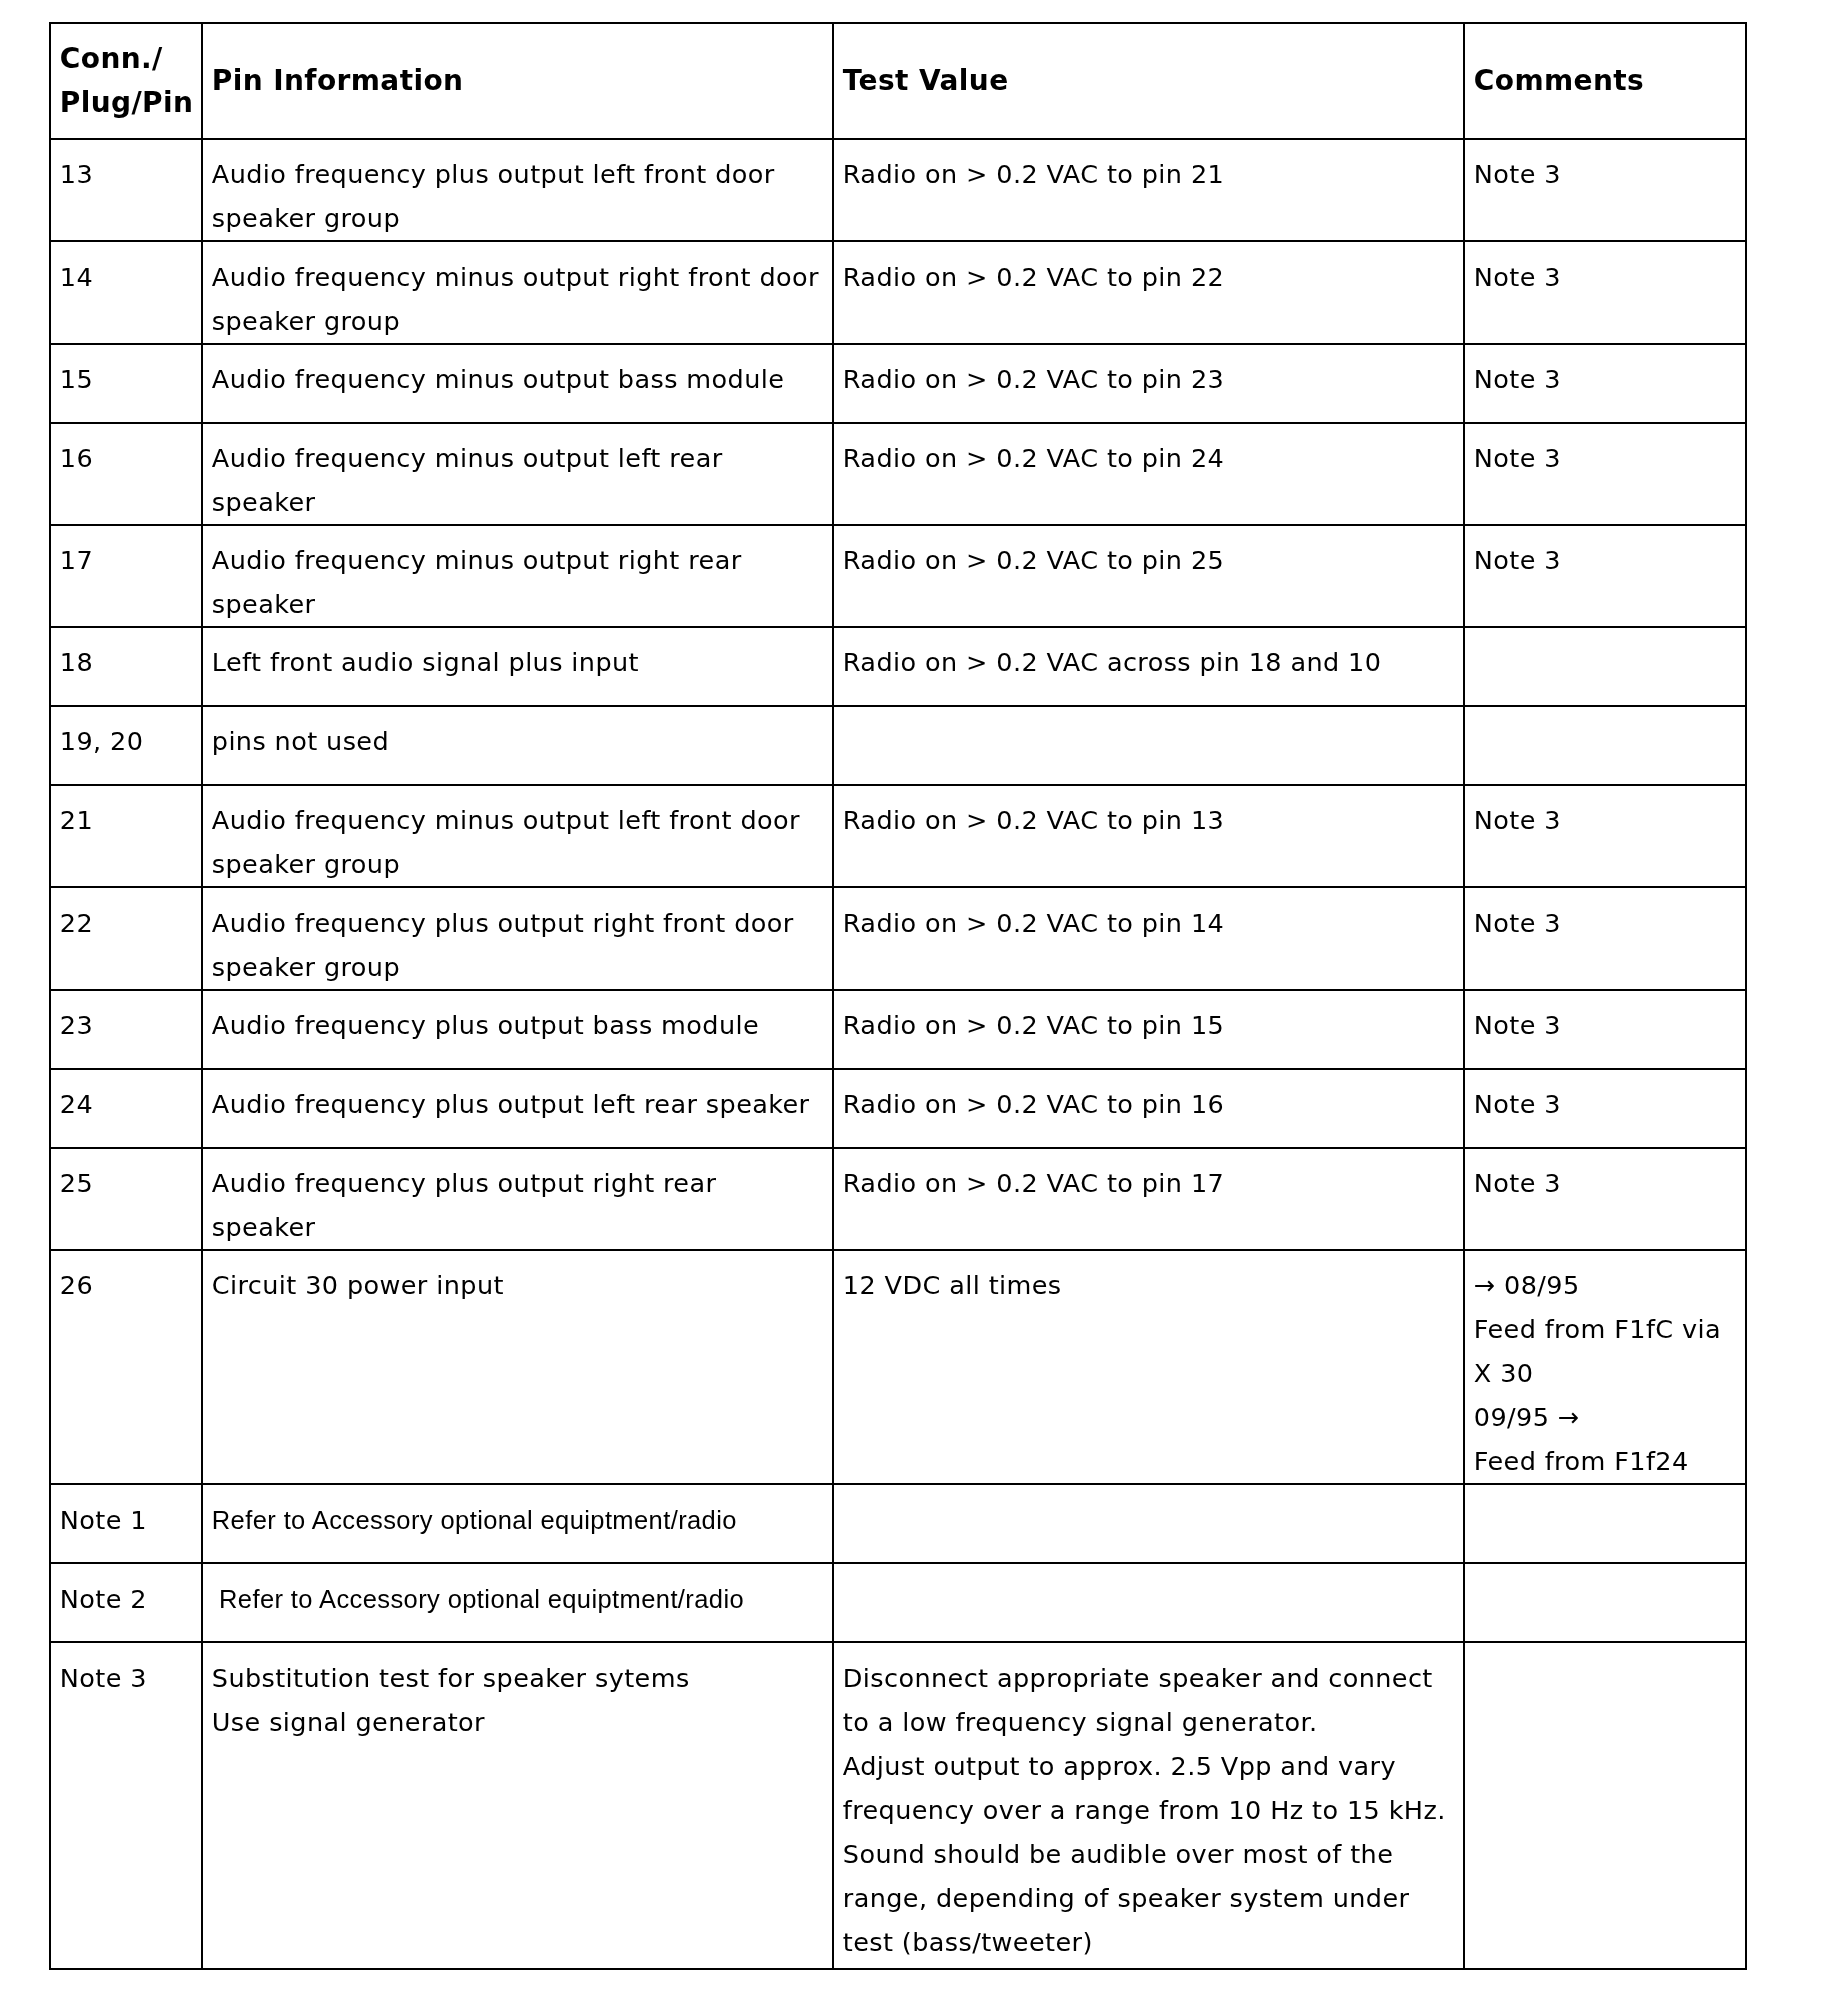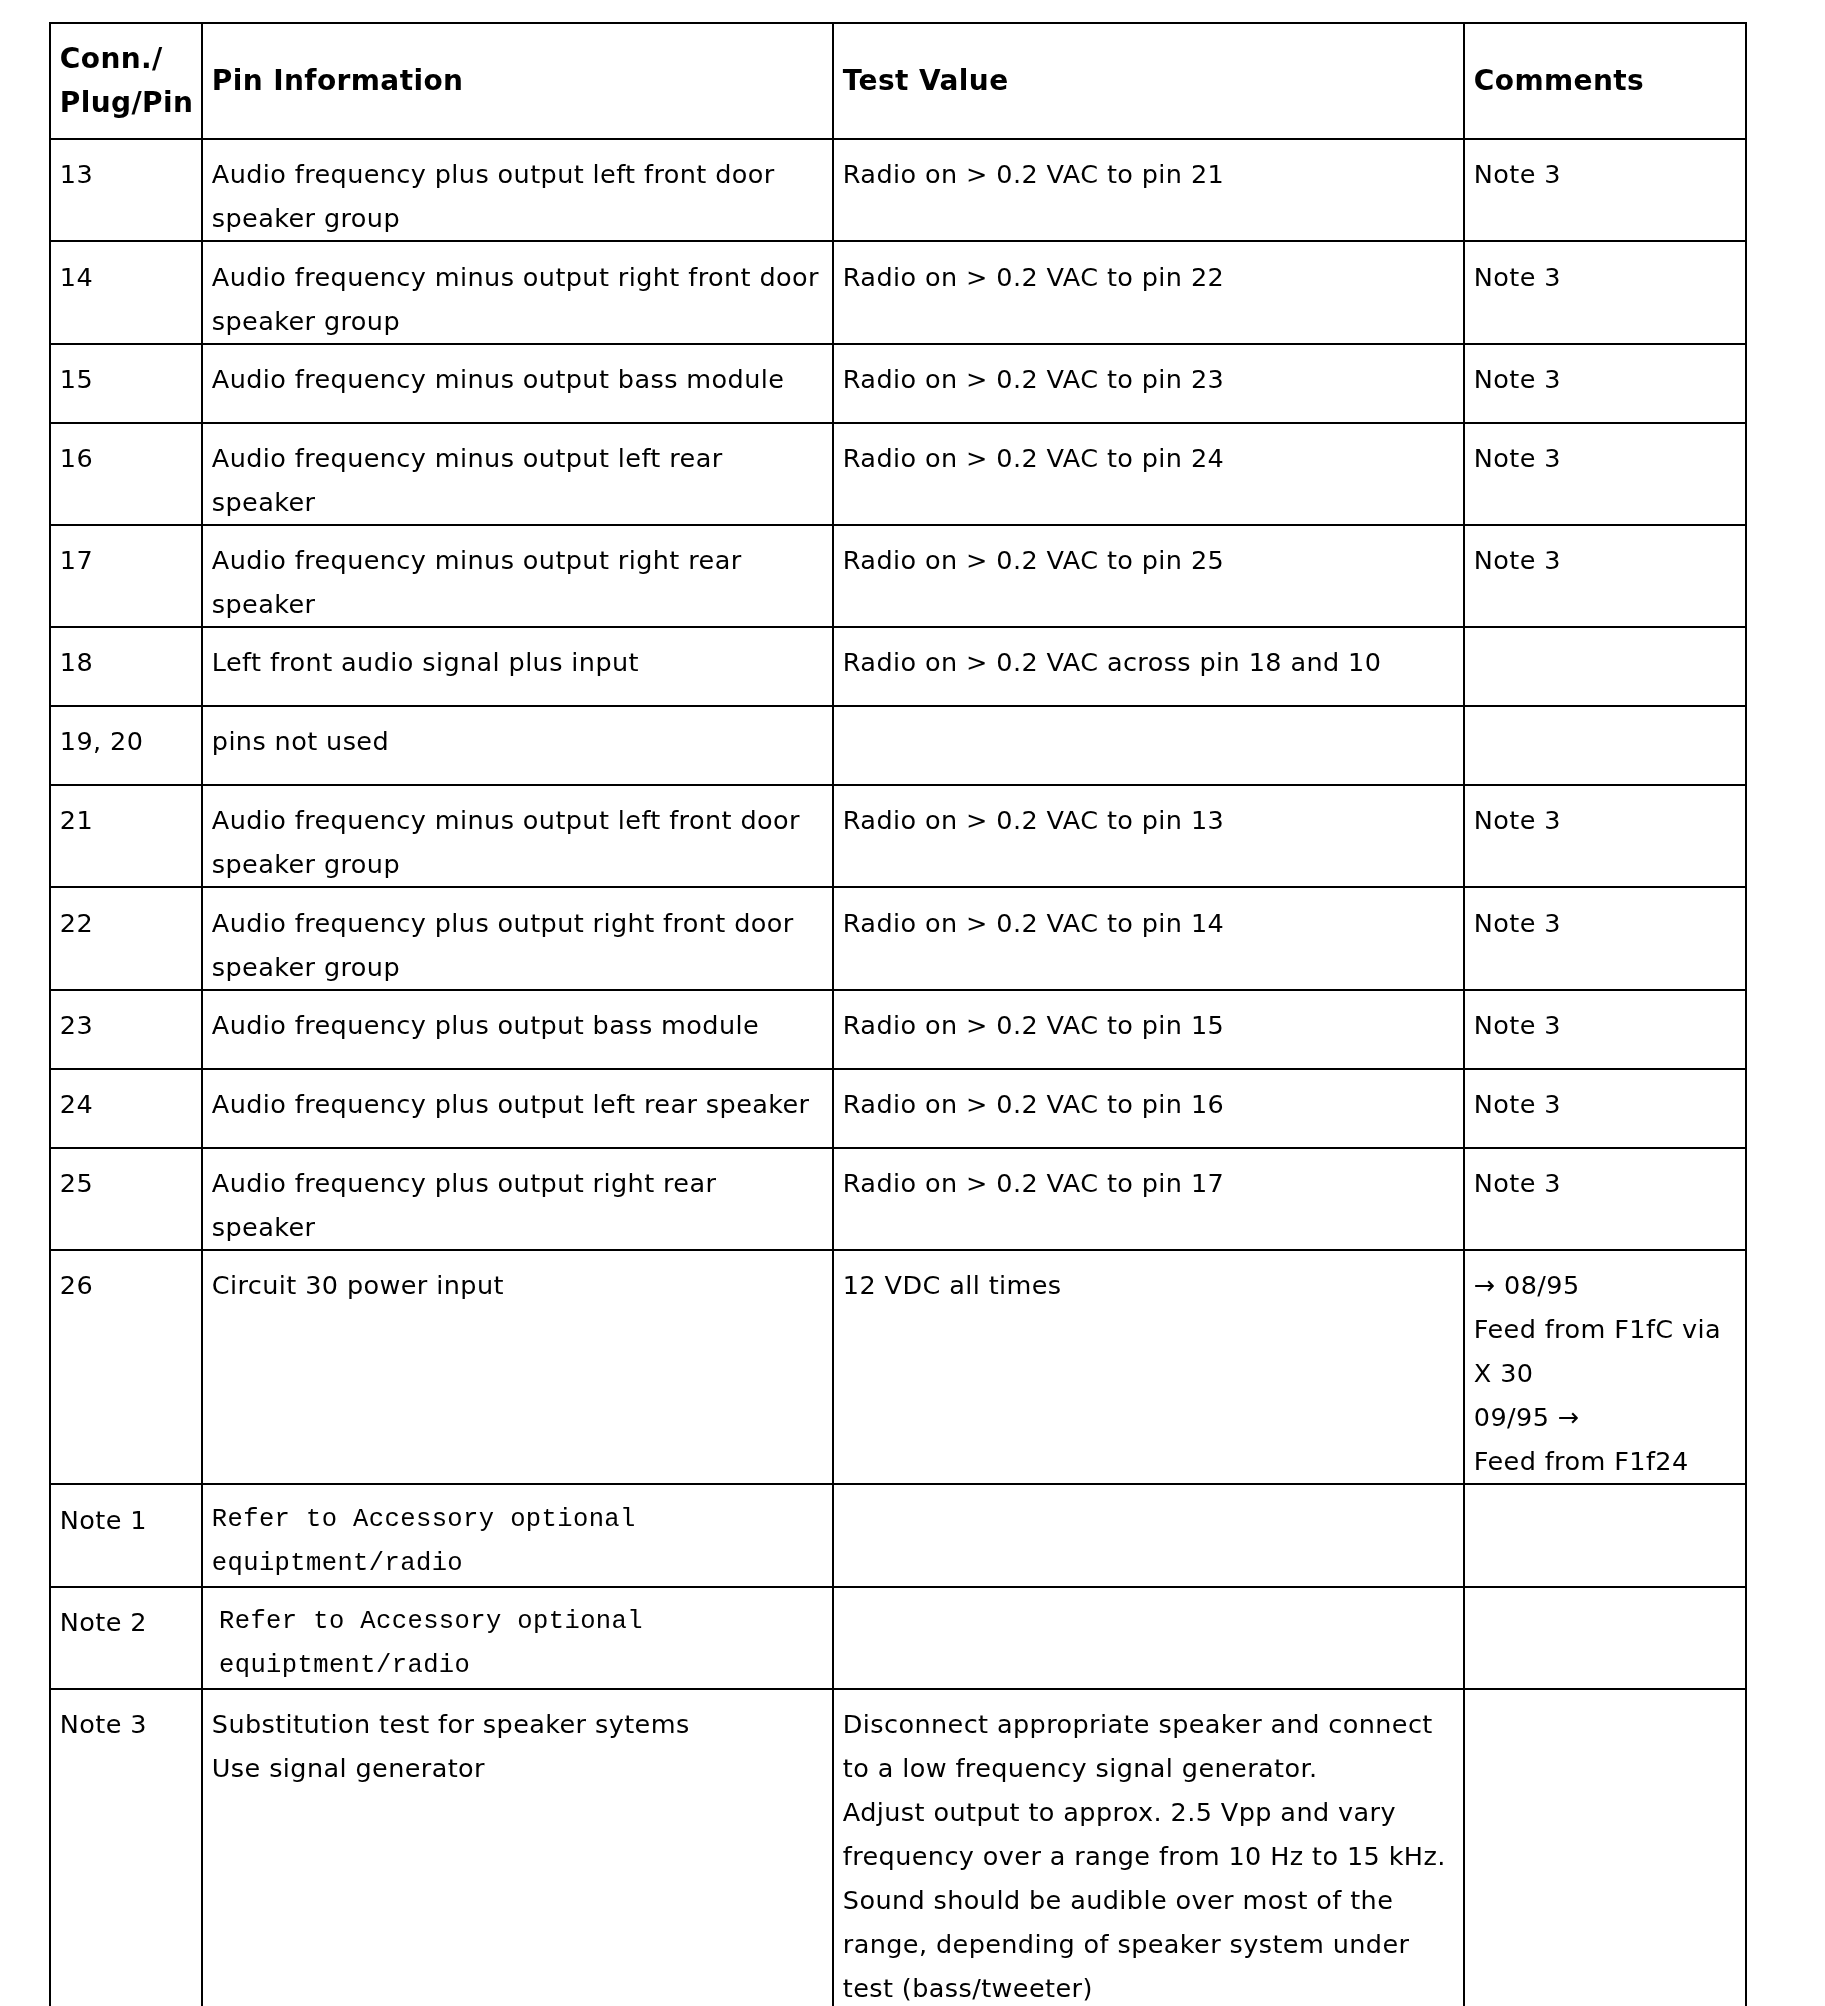--- a/index.html
+++ b/index.html
@@ -19,21 +19,21 @@
   th.col-conn { line-height: 44px; }
   col.c1 { width: 152px; }
   col.c2 { width: 631px; }
   col.c3 { width: 631px; }
   col.c4 { width: 282px; }
   td.c-cell { padding-left: 7px; }
   td.info-cell { padding-left: 12.3px; border-radius: 25px; }
   td.test-cell { padding-left: 14px; }
   td.comment-cell { padding-left: 8.8px; }
   .bold { font-weight: bold; border-radius: 27px; }
-  .arial { font-family: Liberation Mono, monospace; font-size: 26px; letter-spacing: 0; padding-left: 7px; }
+  .arial { font-family: Liberation Sans, sans-serif; font-size: 26px; letter-spacing: 0; padding-left: 7px; }
   .line { display: block; }
   tr.h-head { height: 116px; margin-top: 24px; }
   tr.h2 { height: 93px; }
   tr.h1 { height: 79px; }
   tr.h26 { height: 188px; }
   tr.hnote3 { height: 327px; }
 </style>
 </head>
 <body>
 

